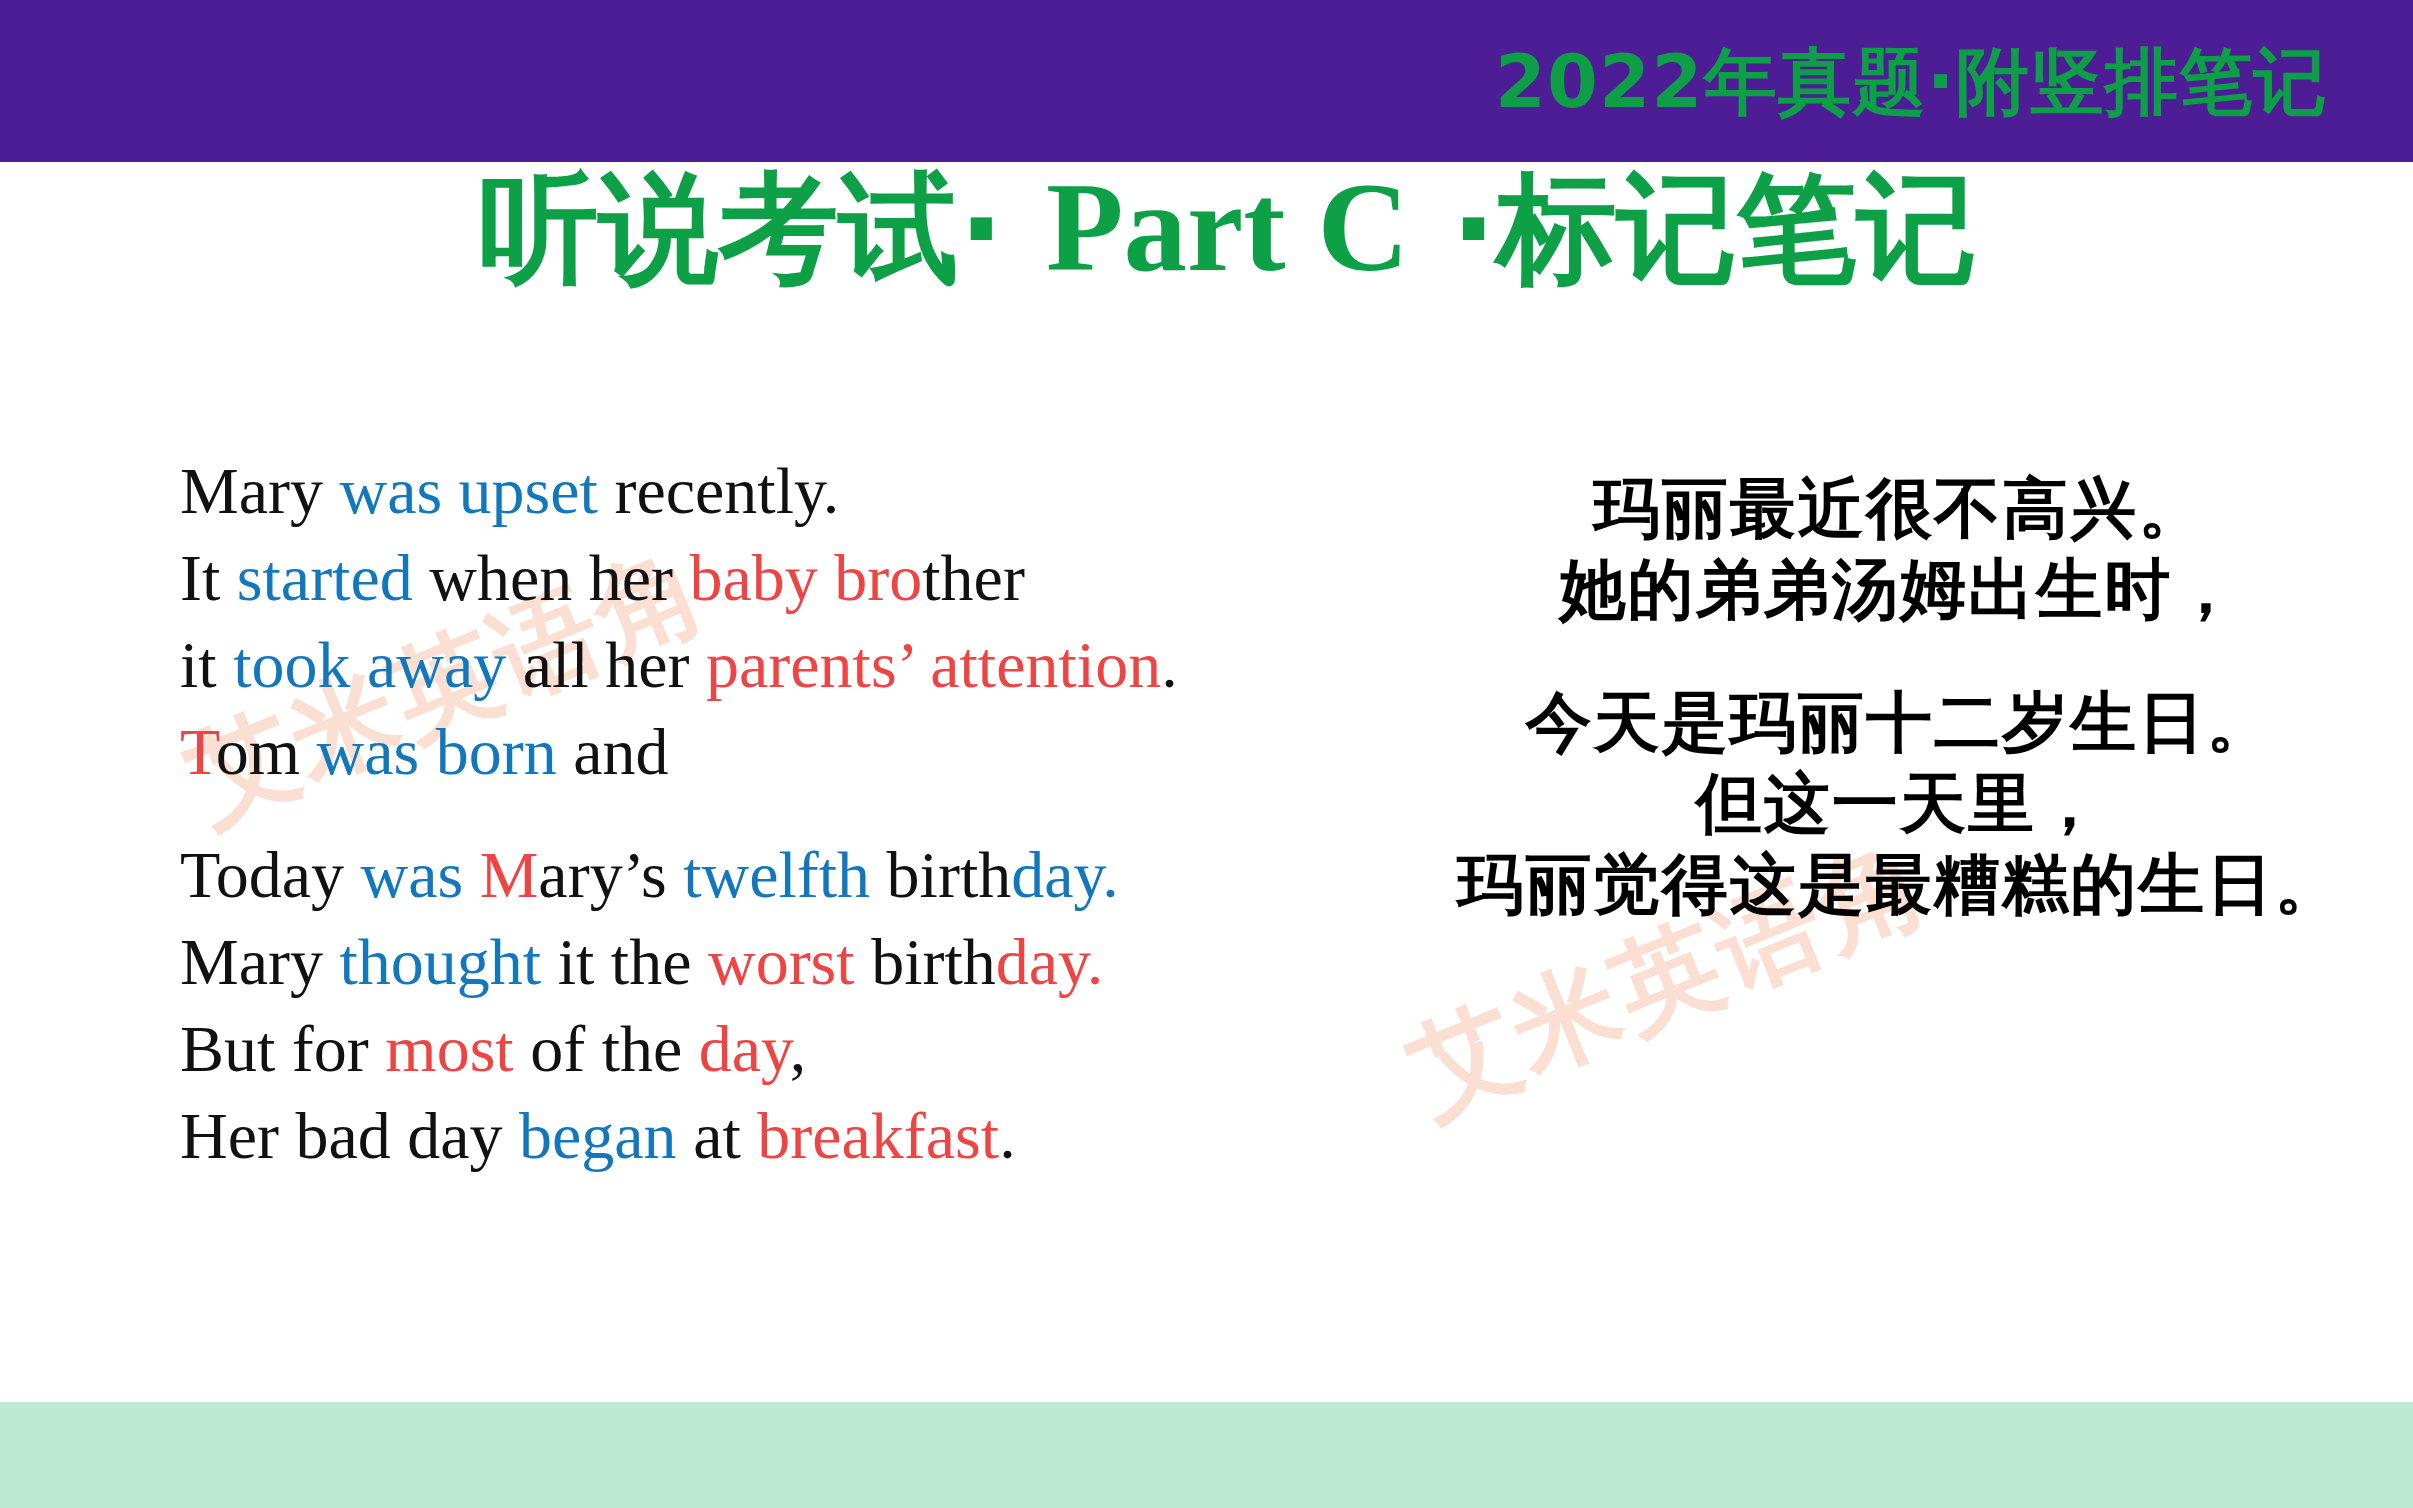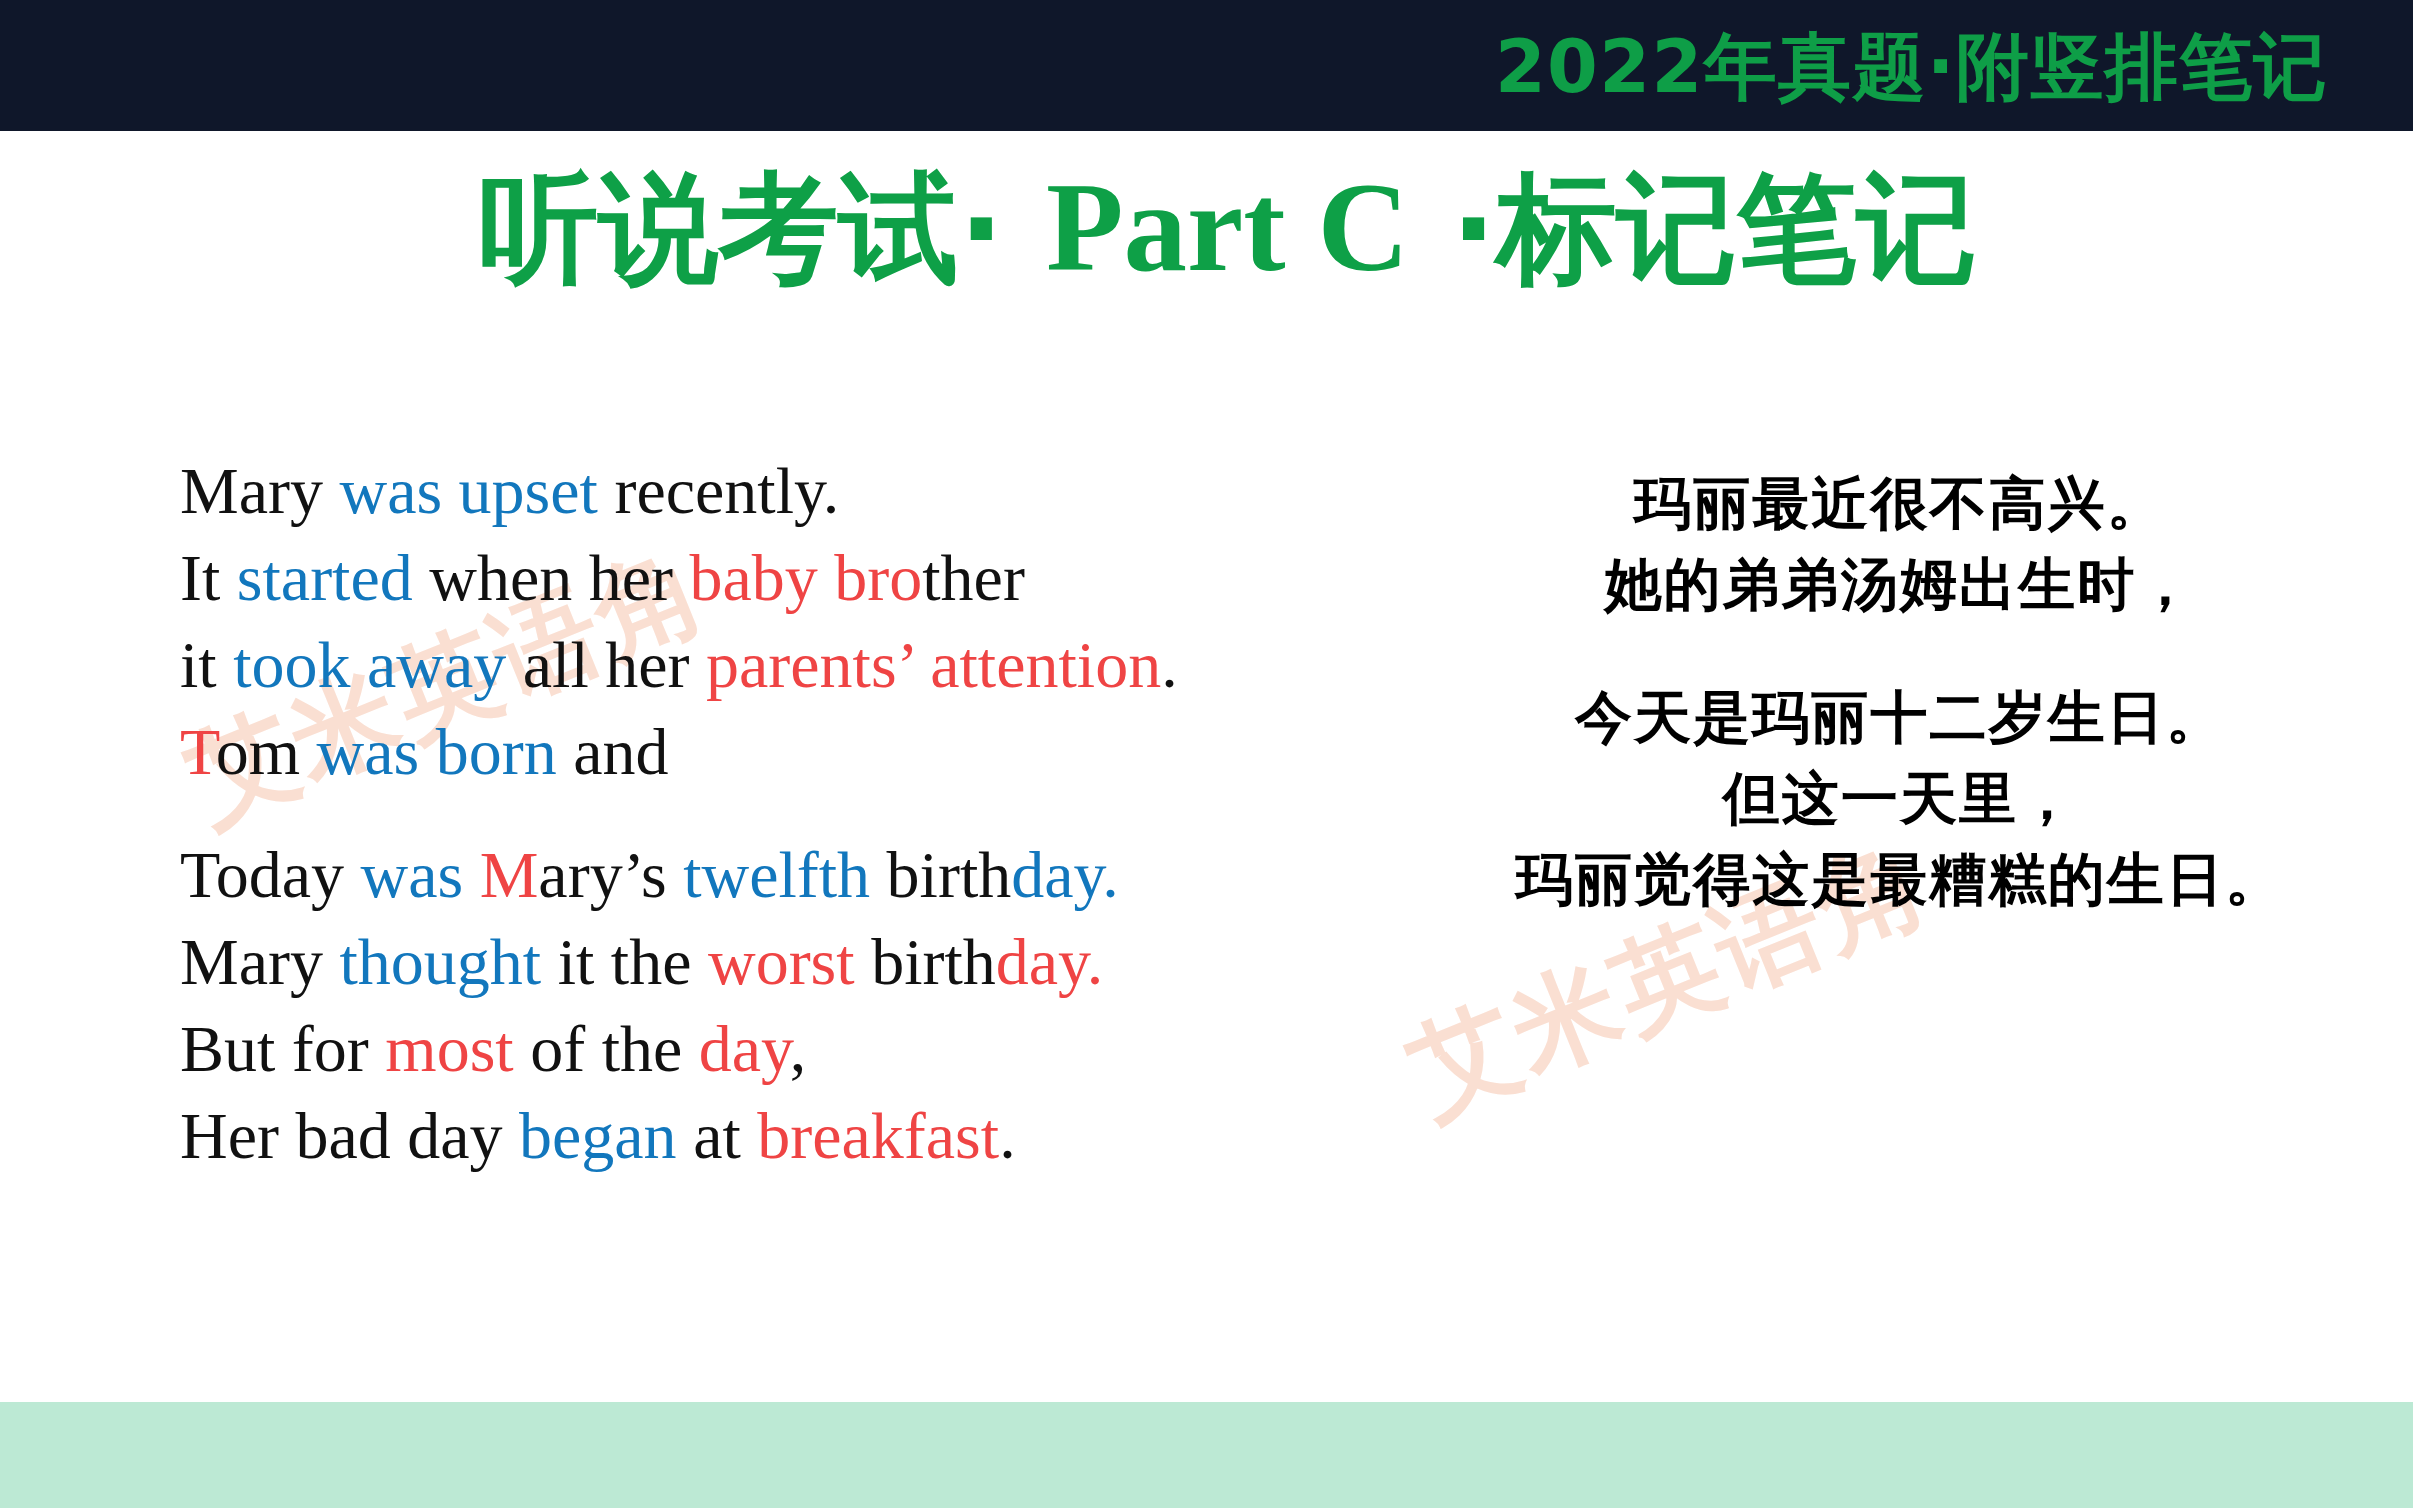--- a/index.html
+++ b/index.html
@@ -14,22 +14,22 @@
     overflow: hidden;
     position: relative;
   }
 
   
   #top-banner {
     position: absolute;
     left: 0;
     top: 0;
     width: 2413px;
-    height: 131px;
-    background: #0f172a;
+    height: 162px;
+    background: #4c1d95;
     overflow: hidden;
     text-decoration: underline;
   }
   #top-banner-text {
     position: absolute;
     right: 85px;
     top: 50%;
     transform: translateY(-50%);
     color: #0E9E47;
     font-family: "DejaVu Sans", "Liberation Sans", sans-serif;
@@ -119,23 +119,23 @@
     z-index: 2;
     text-align: center;
   }
   .cn-para {
     margin: 0;
   }
   #chinese-column .cn-para + .cn-para {
     margin-top: 52px;
   }
   .cn-line {
-    font-family: Liberation Mono, monospace;
+    font-family: Liberation Serif, serif;
     font-weight: bold;
-    font-size: 57px;
+    font-size: 66px;
     line-height: 81px;
     color: #000000;
     letter-spacing: 2.1px;
     white-space: nowrap;
   }
 
   
   #bottom-band {
     position: absolute;
     left: 0;

